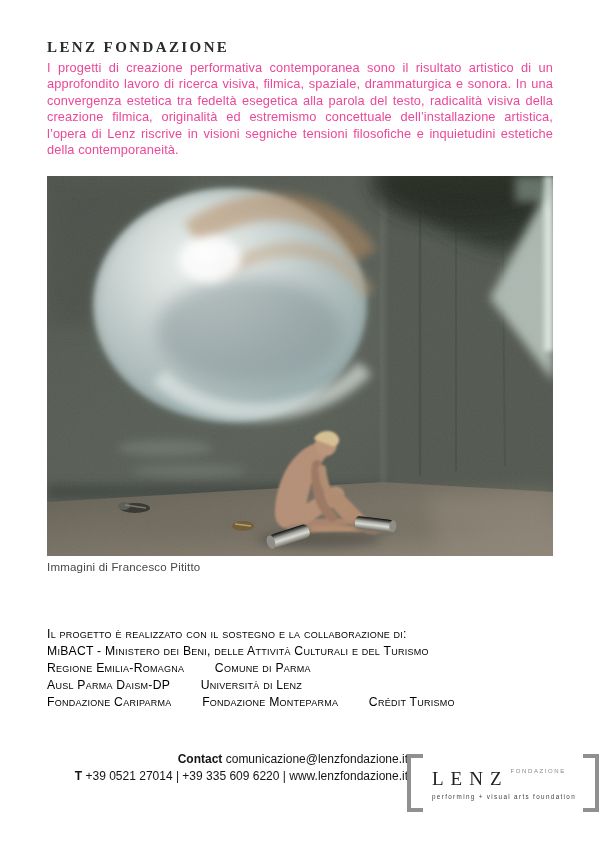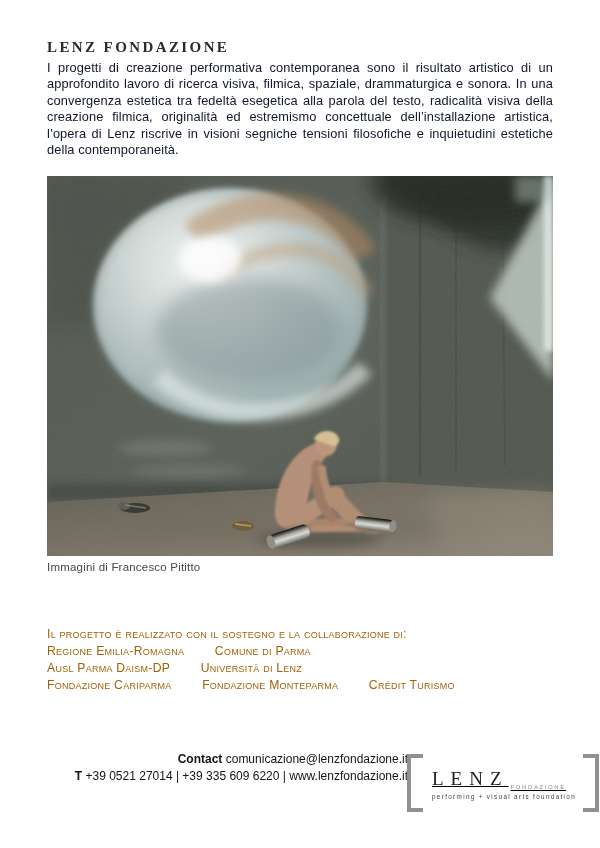--- a/index.html
+++ b/index.html
@@ -7,51 +7,51 @@
     position:relative;width:600px;height:848px;background:#ffffff;
     font-family:"Liberation Sans",sans-serif;overflow:hidden;padding-left:13px;
   }
   .title{
     position:absolute;left:47px;top:39px;width:506px;
     font-family:"Liberation Serif",serif;font-weight:bold;
     font-size:15px;letter-spacing:2.4px;color:#2b2b2b;
   }
   .intro{
     position:absolute;left:47px;top:60px;width:506px;
-    font-size:12.8px;line-height:16.4px;color:#0f172a;
+    font-size:12.8px;line-height:16.4px;color:#ec4899;
     text-align:justify;letter-spacing:0.1px;
   }
   .photo-wrap{position:absolute;left:47px;top:176px;width:506px;height:380px;}
   .caption{
     position:absolute;left:47px;top:561px;width:506px;
     text-align:left;font-size:11.5px;color:#474747;letter-spacing:0.2px;
   }
   .sponsors{
     position:absolute;left:47px;top:626px;width:506px;
-    font-size:12.2px;color:#a16207;font-variant:small-caps;
+    font-size:12.2px;color:#000000;font-variant:small-caps;
     letter-spacing:0.25px;line-height:17px;
   }
   .sponsor-row{white-space:nowrap;}
   .sponsor-row .seg{display:inline-block;margin-right:27px;}
   .sponsor-row .seg:last-child{margin-right:0;}
   .footer-block{
     position:absolute;left:47px;top:751px;width:361px;
     text-align:right;font-size:12px;line-height:17.2px;color:#141414;
   }
   .footer-block b{font-weight:bold;}
   .footer-block a{color:#141414;text-decoration:none;}
   .logo{
     position:absolute;left:407px;top:754px;height:58px;
     display:flex;align-items:center;
   }
   .bracket{width:12px;height:50px;border:4px solid #909090;}
   .bracket.left{border-right:none;}
   .bracket.right{border-left:none;}
   .logo-mid{padding:2px 7px 0 9px;display:flex;flex-direction:column;justify-content:center;}
-  .logo-row{display:flex;align-items:flex-end;white-space:nowrap;text-decoration:underline;}
+  .logo-row{display:flex;align-items:flex-start;white-space:nowrap;}
   .logo-wordmark{
     font-family:"Liberation Serif",serif;font-size:19px;letter-spacing:7px;
     color:#21211f;font-weight:500;
   }
   .logo-sub{font-size:6px;letter-spacing:1.6px;color:#8a8a86;margin-left:2px;}
   .logo-tagline{
     font-size:6.3px;letter-spacing:1.35px;color:#3f3f3b;margin-top:3px;white-space:nowrap;
   }
 </style>
 </head>
@@ -177,20 +177,21 @@
       </g>
 
       <rect x="0" y="0" width="506" height="380" filter="url(#grain)" opacity="0.16"></rect>
     </svg>
   </div>
 
   <div class="caption">Immagini di Francesco Pititto</div>
 
   <div class="sponsors">
     <div class="sponsor-row">Il progetto è realizzato con il sostegno e la collaborazione di:</div>
+    <div class="sponsor-row">MiBACT - Ministero dei Beni, delle Attività Culturali e del Turismo</div>
     <div class="sponsor-row">
       <span class="seg">Regione Emilia-Romagna</span>
       <span class="seg">Comune di Parma</span>
     </div>
     <div class="sponsor-row">
       <span class="seg">Ausl Parma Daism-DP</span>
       <span class="seg">Università di Lenz</span>
     </div>
     <div class="sponsor-row">
       <span class="seg">Fondazione Cariparma</span>

